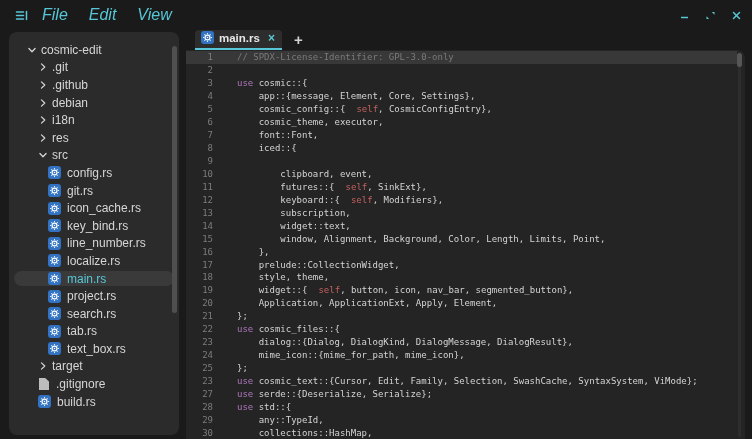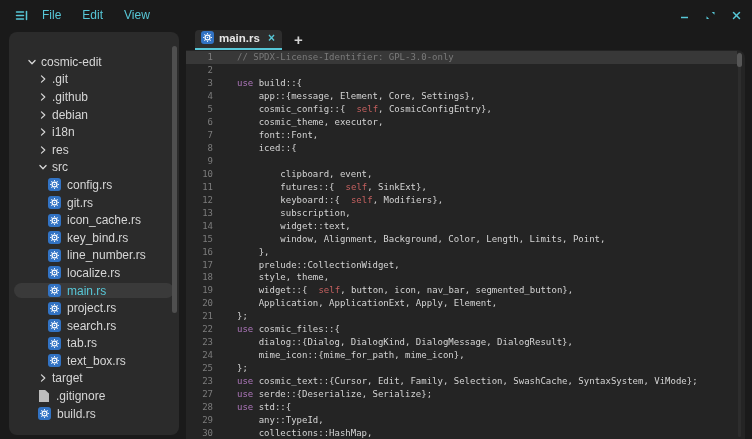--- a/index.html
+++ b/index.html
@@ -3,28 +3,28 @@
 <meta charset="utf-8">
 <style>
   * { margin:0; padding:0; box-sizing:border-box; }
   html,body { width:752px; height:439px; overflow:hidden; }
   body { background:var(--window-bg); font-family:"Liberation Sans", sans-serif; position:relative; }
 
   
   .titlebar { position:absolute; left:0; top:0; width:752px; height:30px;
     display:flex; align-items:center; padding-left:14px; }
   .menu-toggle { width:15px; height:15px; margin-right:13px; cursor:pointer; display:flex; align-items:center; }
-  .menu-item { color:var(--accent); font-size:12px; margin-right:21px; cursor:pointer; }
+  .menu-item { color:var(--accent); font-size:16px; margin-right:21px; cursor:pointer;font-style:italic; }
   .win-controls { margin-left:auto; display:flex; gap:15px; padding-right:10px; align-items:center; }
   .win-btn { width:11px; height:11px; display:flex; align-items:center; justify-content:center; cursor:pointer; }
 
   
   .sidebar { position:absolute; left:9px; top:32px; width:170px; height:403px;
     background:var(--panel-bg); border-radius:8px; }
-  #tree { padding-top:21px; }
+  #tree { padding-top:9px; }
   .trow { position:relative; height:17.6px; display:flex; align-items:center; cursor:pointer; }
   .trow > * { position:relative; z-index:1; }
   .trow.d0 { padding-left:18px; }
   .trow.d1 { padding-left:29px; }
   .trow.d2 { padding-left:39px; }
   .trow.selected::before { content:""; position:absolute; left:5px; right:5px; top:1px; bottom:1px;
     background:var(--selected-bg); border-radius:8px; z-index:0; }
   .chev { width:10px; height:10px; margin-right:4px; display:flex; align-items:center; justify-content:center; }
   .ricon { width:13px; height:13px; margin-right:6px; border-radius:3px; background:var(--rust-icon-bg);
     display:flex; align-items:center; justify-content:center; flex:none; }
@@ -470,21 +470,21 @@
       <div class="crow active">
     <span class="lnum">1</span>
     <span class="ltext"><span class="tk-c">// SPDX-License-Identifier: GPL-3.0-only</span></span>
   </div>
       <div class="crow">
     <span class="lnum">2</span>
     <span class="ltext"></span>
   </div>
       <div class="crow">
     <span class="lnum">3</span>
-    <span class="ltext"><span class="tk-k">use</span><span class="tk-d"> build::{</span></span>
+    <span class="ltext"><span class="tk-k">use</span><span class="tk-d"> cosmic::{</span></span>
   </div>
       <div class="crow">
     <span class="lnum">4</span>
     <span class="ltext"><span class="tk-d">    app::{message, Element, Core, Settings},</span></span>
   </div>
       <div class="crow">
     <span class="lnum">5</span>
     <span class="ltext"><span class="tk-d">    cosmic_config::{</span><span class="tk-r">self</span><span class="tk-d">, CosmicConfigEntry},</span></span>
   </div>
       <div class="crow">

